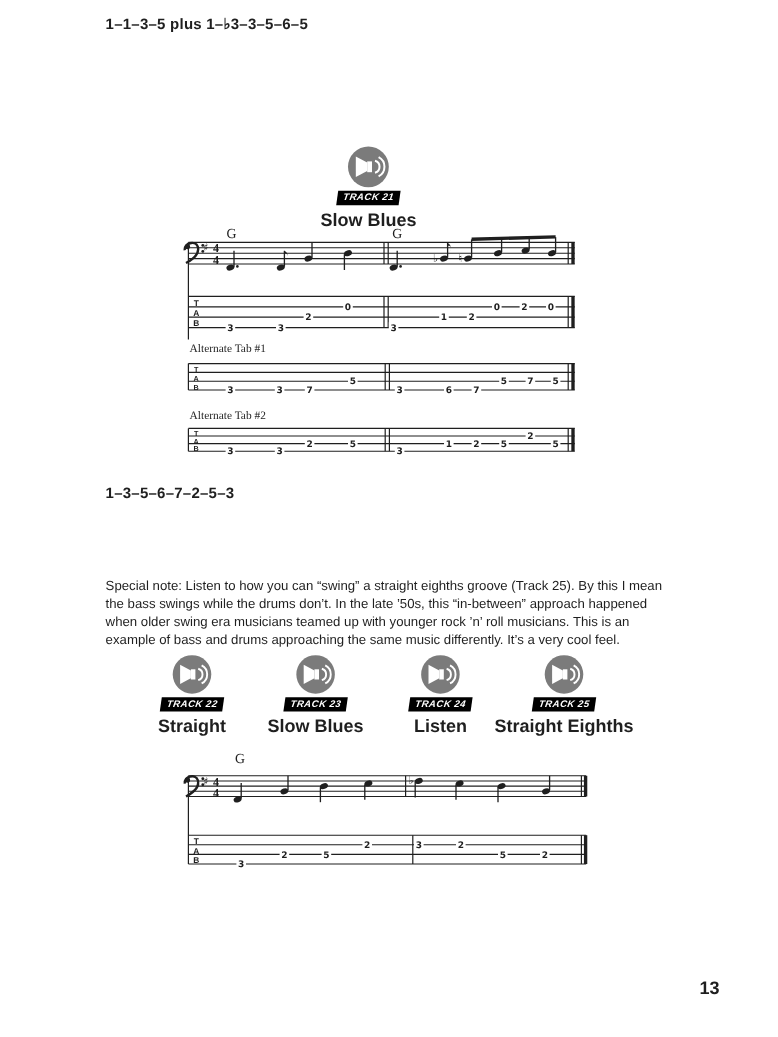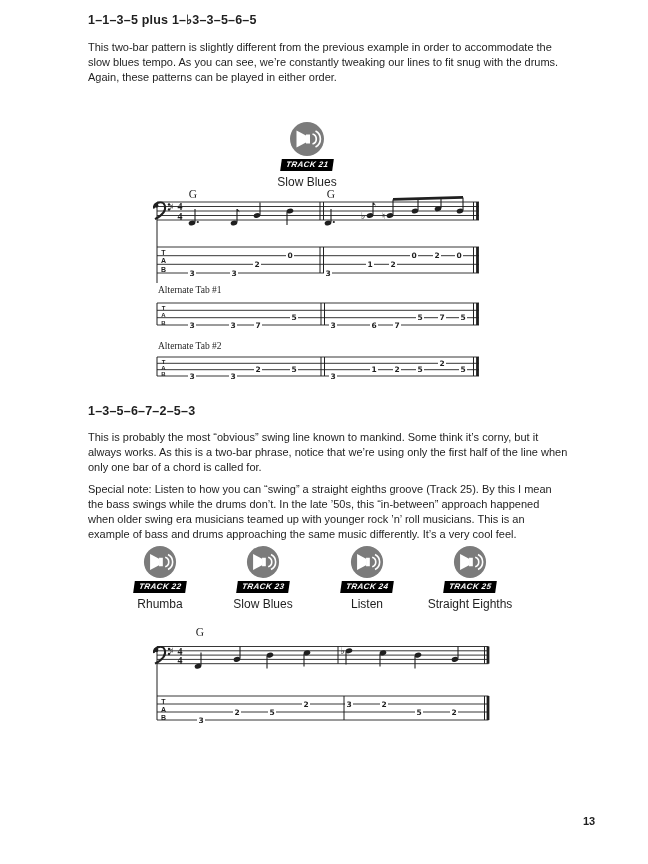--- a/index.html
+++ b/index.html
@@ -17,24 +17,24 @@
   }
   .track {
     position:absolute; width:96px; display:flex; flex-direction:column; align-items:center;
   }
   .track-badge {
     background:#000; color:#fff; font-style:italic; font-weight:bold; font-size:8px;
     padding:1px 5px 2px 5px; transform:skewX(-8deg); letter-spacing:0.4px;
     margin-top:2px; white-space:nowrap;
   }
   .track-caption {
-    font-weight:normal; font-size:12px; margin-top:4px; white-space:nowrap;
+    font-weight:bold; font-size:15px; margin-top:4px; white-space:nowrap;
   }
   .notation-svg { position:absolute; }
-  .pagenum { position:absolute; left:583px; top:815px; font-size:11px; font-weight:bold; }
+  .pagenum { position:absolute; left:583px; top:815px; font-size:15px; font-weight:bold; }
 
   svg .ln   { stroke:#1f1f1f; stroke-width:0.9; }
   svg .bar  { stroke:#1f1f1f; stroke-width:1; }
   svg .bart { stroke:#1f1f1f; stroke-width:2.8; }
   svg .stem { stroke:#1f1f1f; stroke-width:1.1; }
   svg .nh   { fill:#1f1f1f; }
   svg text  { fill:#1f1f1f; }
   svg .chord    { font:11.5px "Liberation Serif", serif; text-anchor:middle; }
   svg .tsig     { font:bold 10px "Liberation Serif", serif; text-anchor:middle; }
   svg .acc      { font:9px "DejaVu Sans", sans-serif; text-anchor:middle; }
@@ -42,21 +42,20 @@
   svg .tabclef  { font:bold 7px "Liberation Sans", sans-serif; text-anchor:middle; }
   svg .tabclef2 { font:bold 6px "Liberation Sans", sans-serif; text-anchor:middle; }
   svg .altlabel { font:9.5px "Liberation Serif", serif; }
 </style>
 </head>
 <body>
 
 <div class="page">
 
   <div class="heading" style="top:12px;">1–1–3–5 plus 1–♭3–3–5–6–5</div>
-  <div class="para" style="top:40px;">This two-bar pattern is slightly different from the previous example in order to accommodate the slow blues tempo. As you can see, we’re constantly tweaking our lines to fit snug with the drums. Again, these patterns can be played in either order.</div>
 
   <div class="track" style="left:259px; top:121px;">
     <svg width="36" height="36" viewBox="0 0 36 36">
       <circle cx="18" cy="18" r="17" fill="#7b7b7b"></circle>
       <polygon points="7.5,9.5 17,14.5 17,21.5 7.5,26.5" fill="#fff"></polygon>
       <rect x="17" y="13.5" width="4" height="9" fill="#fff"></rect>
       <path d="M23.5,13 a5.2,5.2 0 0 1 0,10" fill="none" stroke="#fff" stroke-width="1.7"></path>
       <path d="M26.5,10 a9,9 0 0 1 0,16" fill="none" stroke="#fff" stroke-width="1.7"></path>
     </svg>
     <div class="track-badge">TRACK 21</div>
@@ -233,33 +232,32 @@
           <text class="fret" x="270" y="187.4">5</text>
         <rect x="288" y="173.8" width="8" height="9" fill="#fff"></rect>
           <text class="fret" x="292" y="181">2</text>
         <rect x="309" y="180.2" width="8" height="9" fill="#fff"></rect>
           <text class="fret" x="313" y="187.4">5</text>
       </g>
     </g>
   </svg>
 
   <div class="heading" style="top:404px;">1–3–5–6–7–2–5–3</div>
-  <div class="para" style="top:430px;">This is probably the most “obvious” swing line known to mankind. Some think it’s corny, but it always works. As this is a two-bar phrase, notice that we’re using only the first half of the line when only one bar of a chord is called for.</div>
   <div class="para" style="top:482px;">Special note: Listen to how you can “swing” a straight eighths groove (Track 25). By this I mean the bass swings while the drums don’t. In the late ’50s, this “in-between” approach happened when older swing era musicians teamed up with younger rock ’n’ roll musicians. This is an example of bass and drums approaching the same music differently. It’s a very cool feel.</div>
 
   <div class="track" style="left:112px; top:545px;">
     <svg width="34" height="34" viewBox="0 0 36 36">
       <circle cx="18" cy="18" r="17" fill="#7b7b7b"></circle>
       <polygon points="7.5,9.5 17,14.5 17,21.5 7.5,26.5" fill="#fff"></polygon>
       <rect x="17" y="13.5" width="4" height="9" fill="#fff"></rect>
       <path d="M23.5,13 a5.2,5.2 0 0 1 0,10" fill="none" stroke="#fff" stroke-width="1.7"></path>
       <path d="M26.5,10 a9,9 0 0 1 0,16" fill="none" stroke="#fff" stroke-width="1.7"></path>
     </svg>
     <div class="track-badge">TRACK 22</div>
-    <div class="track-caption">Rhumba</div>
+    <div class="track-caption">Straight</div>
   </div>
   <div class="track" style="left:215px; top:545px;">
     <svg width="34" height="34" viewBox="0 0 36 36">
       <circle cx="18" cy="18" r="17" fill="#7b7b7b"></circle>
       <polygon points="7.5,9.5 17,14.5 17,21.5 7.5,26.5" fill="#fff"></polygon>
       <rect x="17" y="13.5" width="4" height="9" fill="#fff"></rect>
       <path d="M23.5,13 a5.2,5.2 0 0 1 0,10" fill="none" stroke="#fff" stroke-width="1.7"></path>
       <path d="M26.5,10 a9,9 0 0 1 0,16" fill="none" stroke="#fff" stroke-width="1.7"></path>
     </svg>
     <div class="track-badge">TRACK 23</div>

